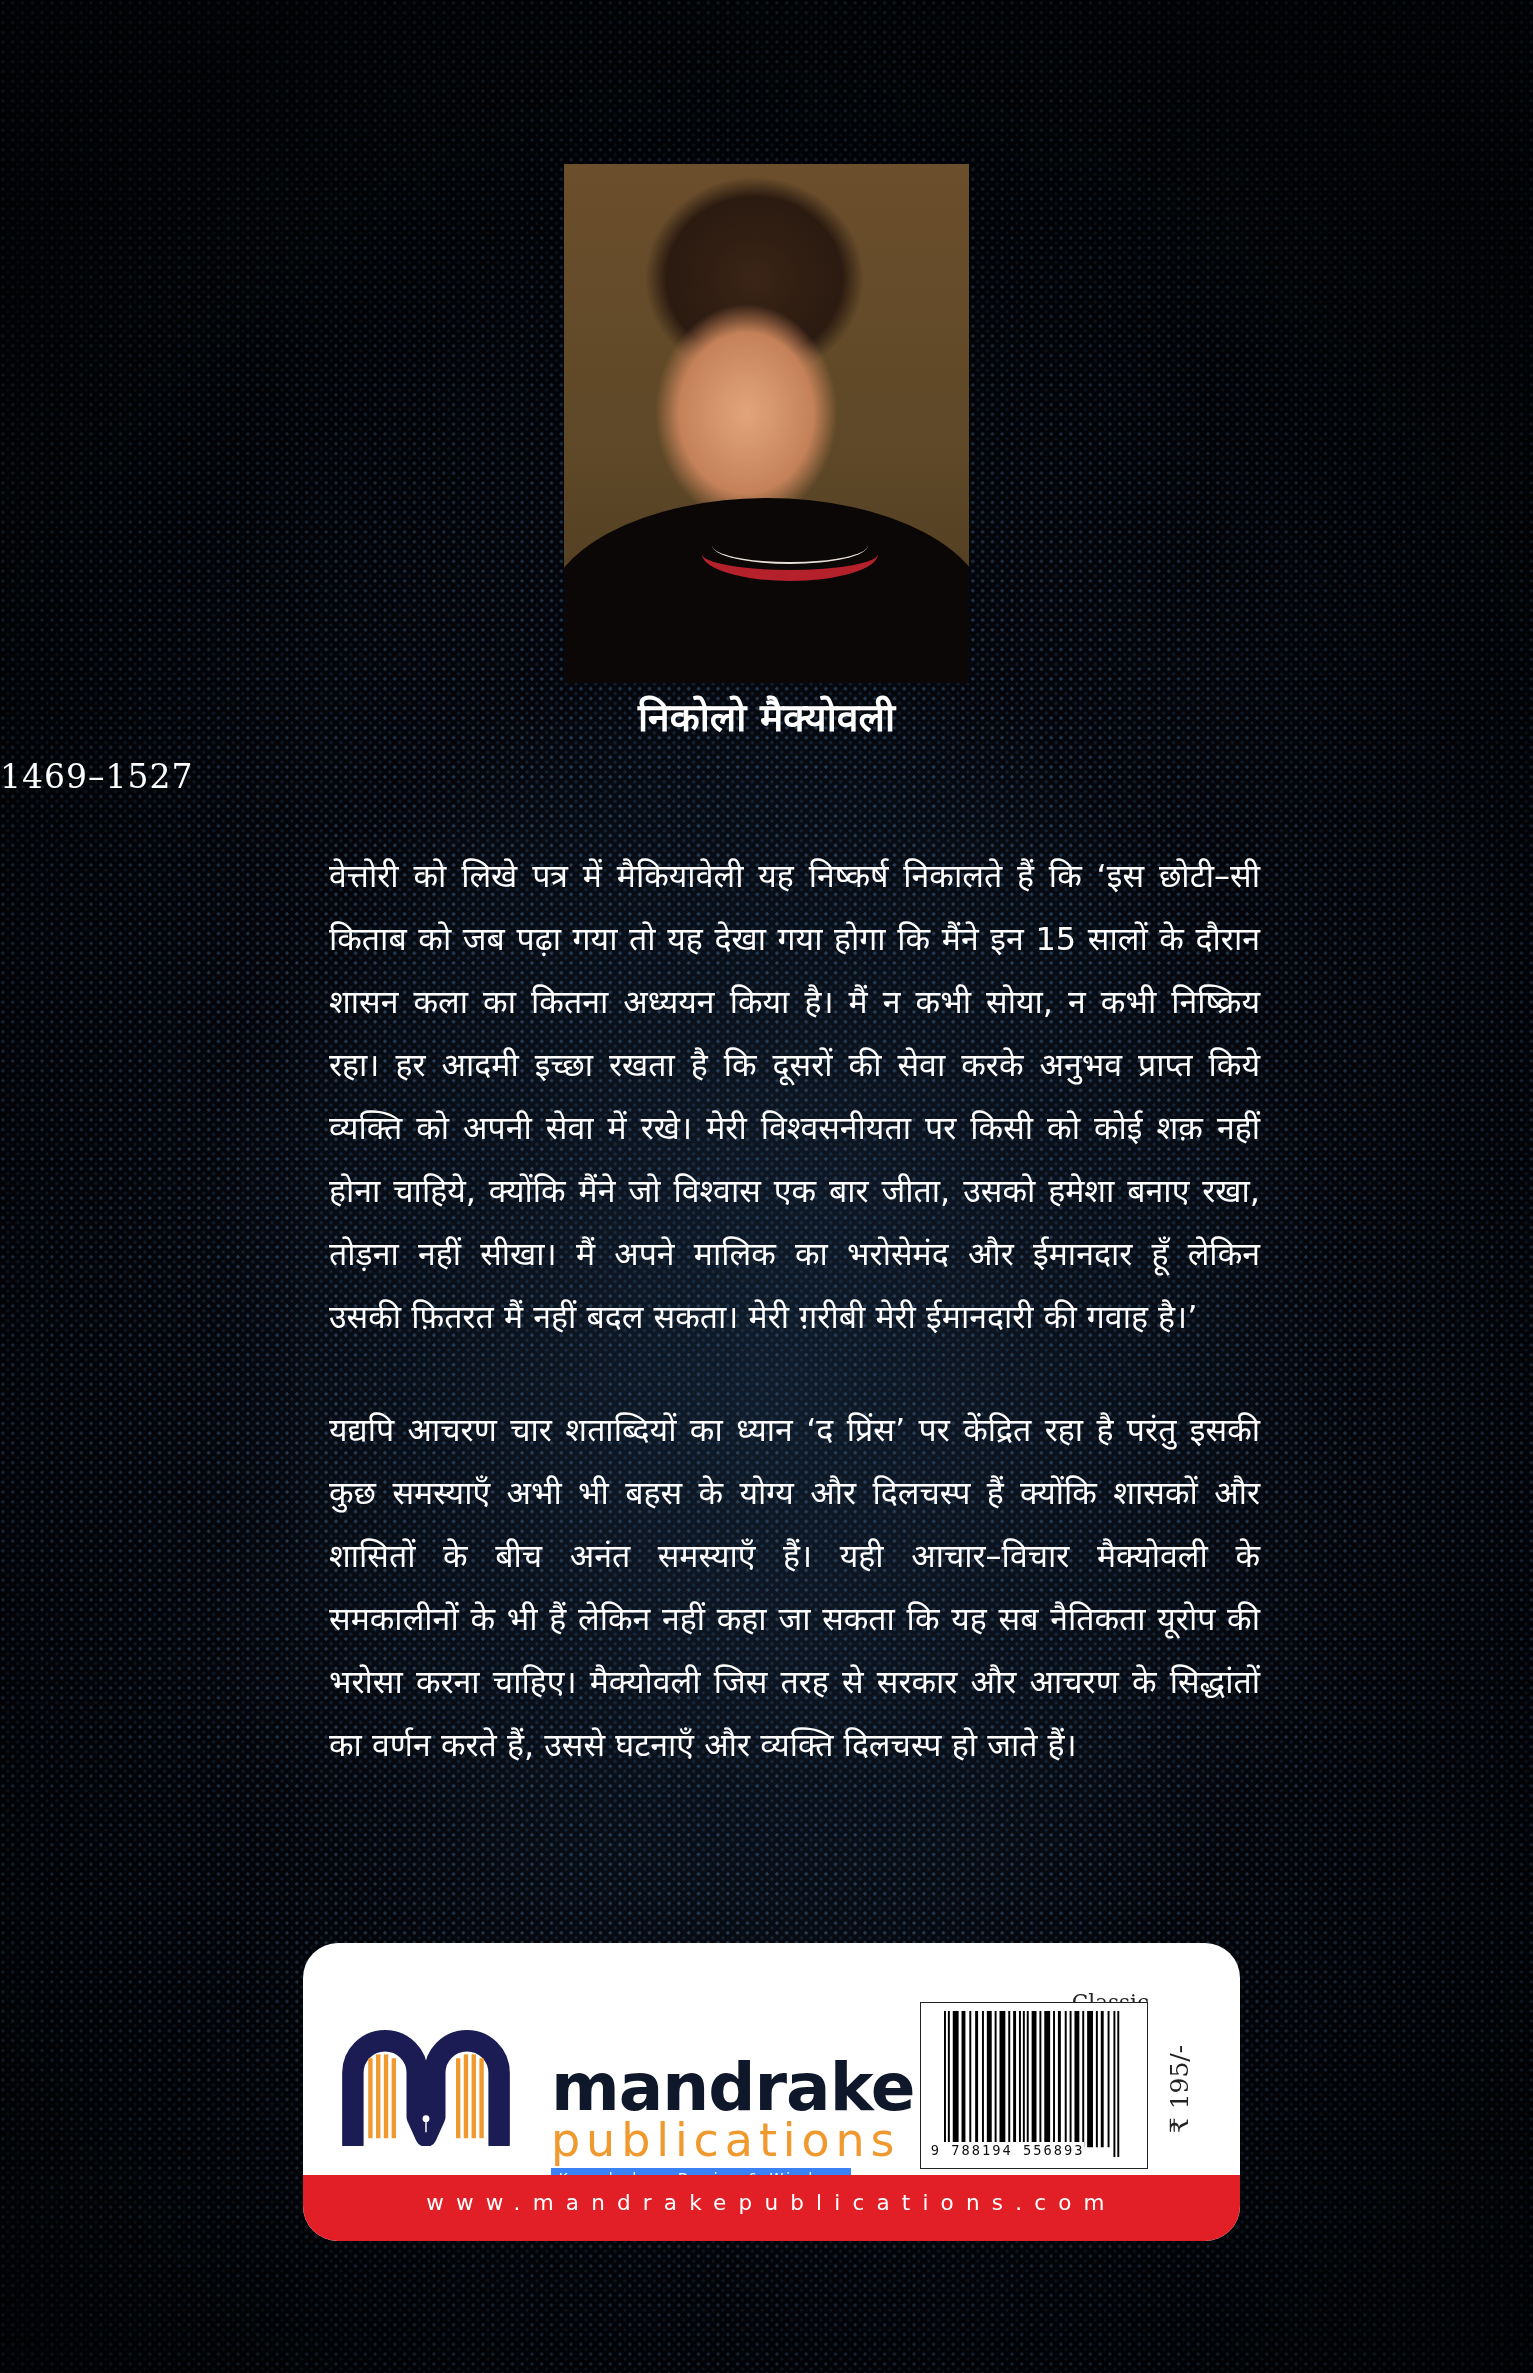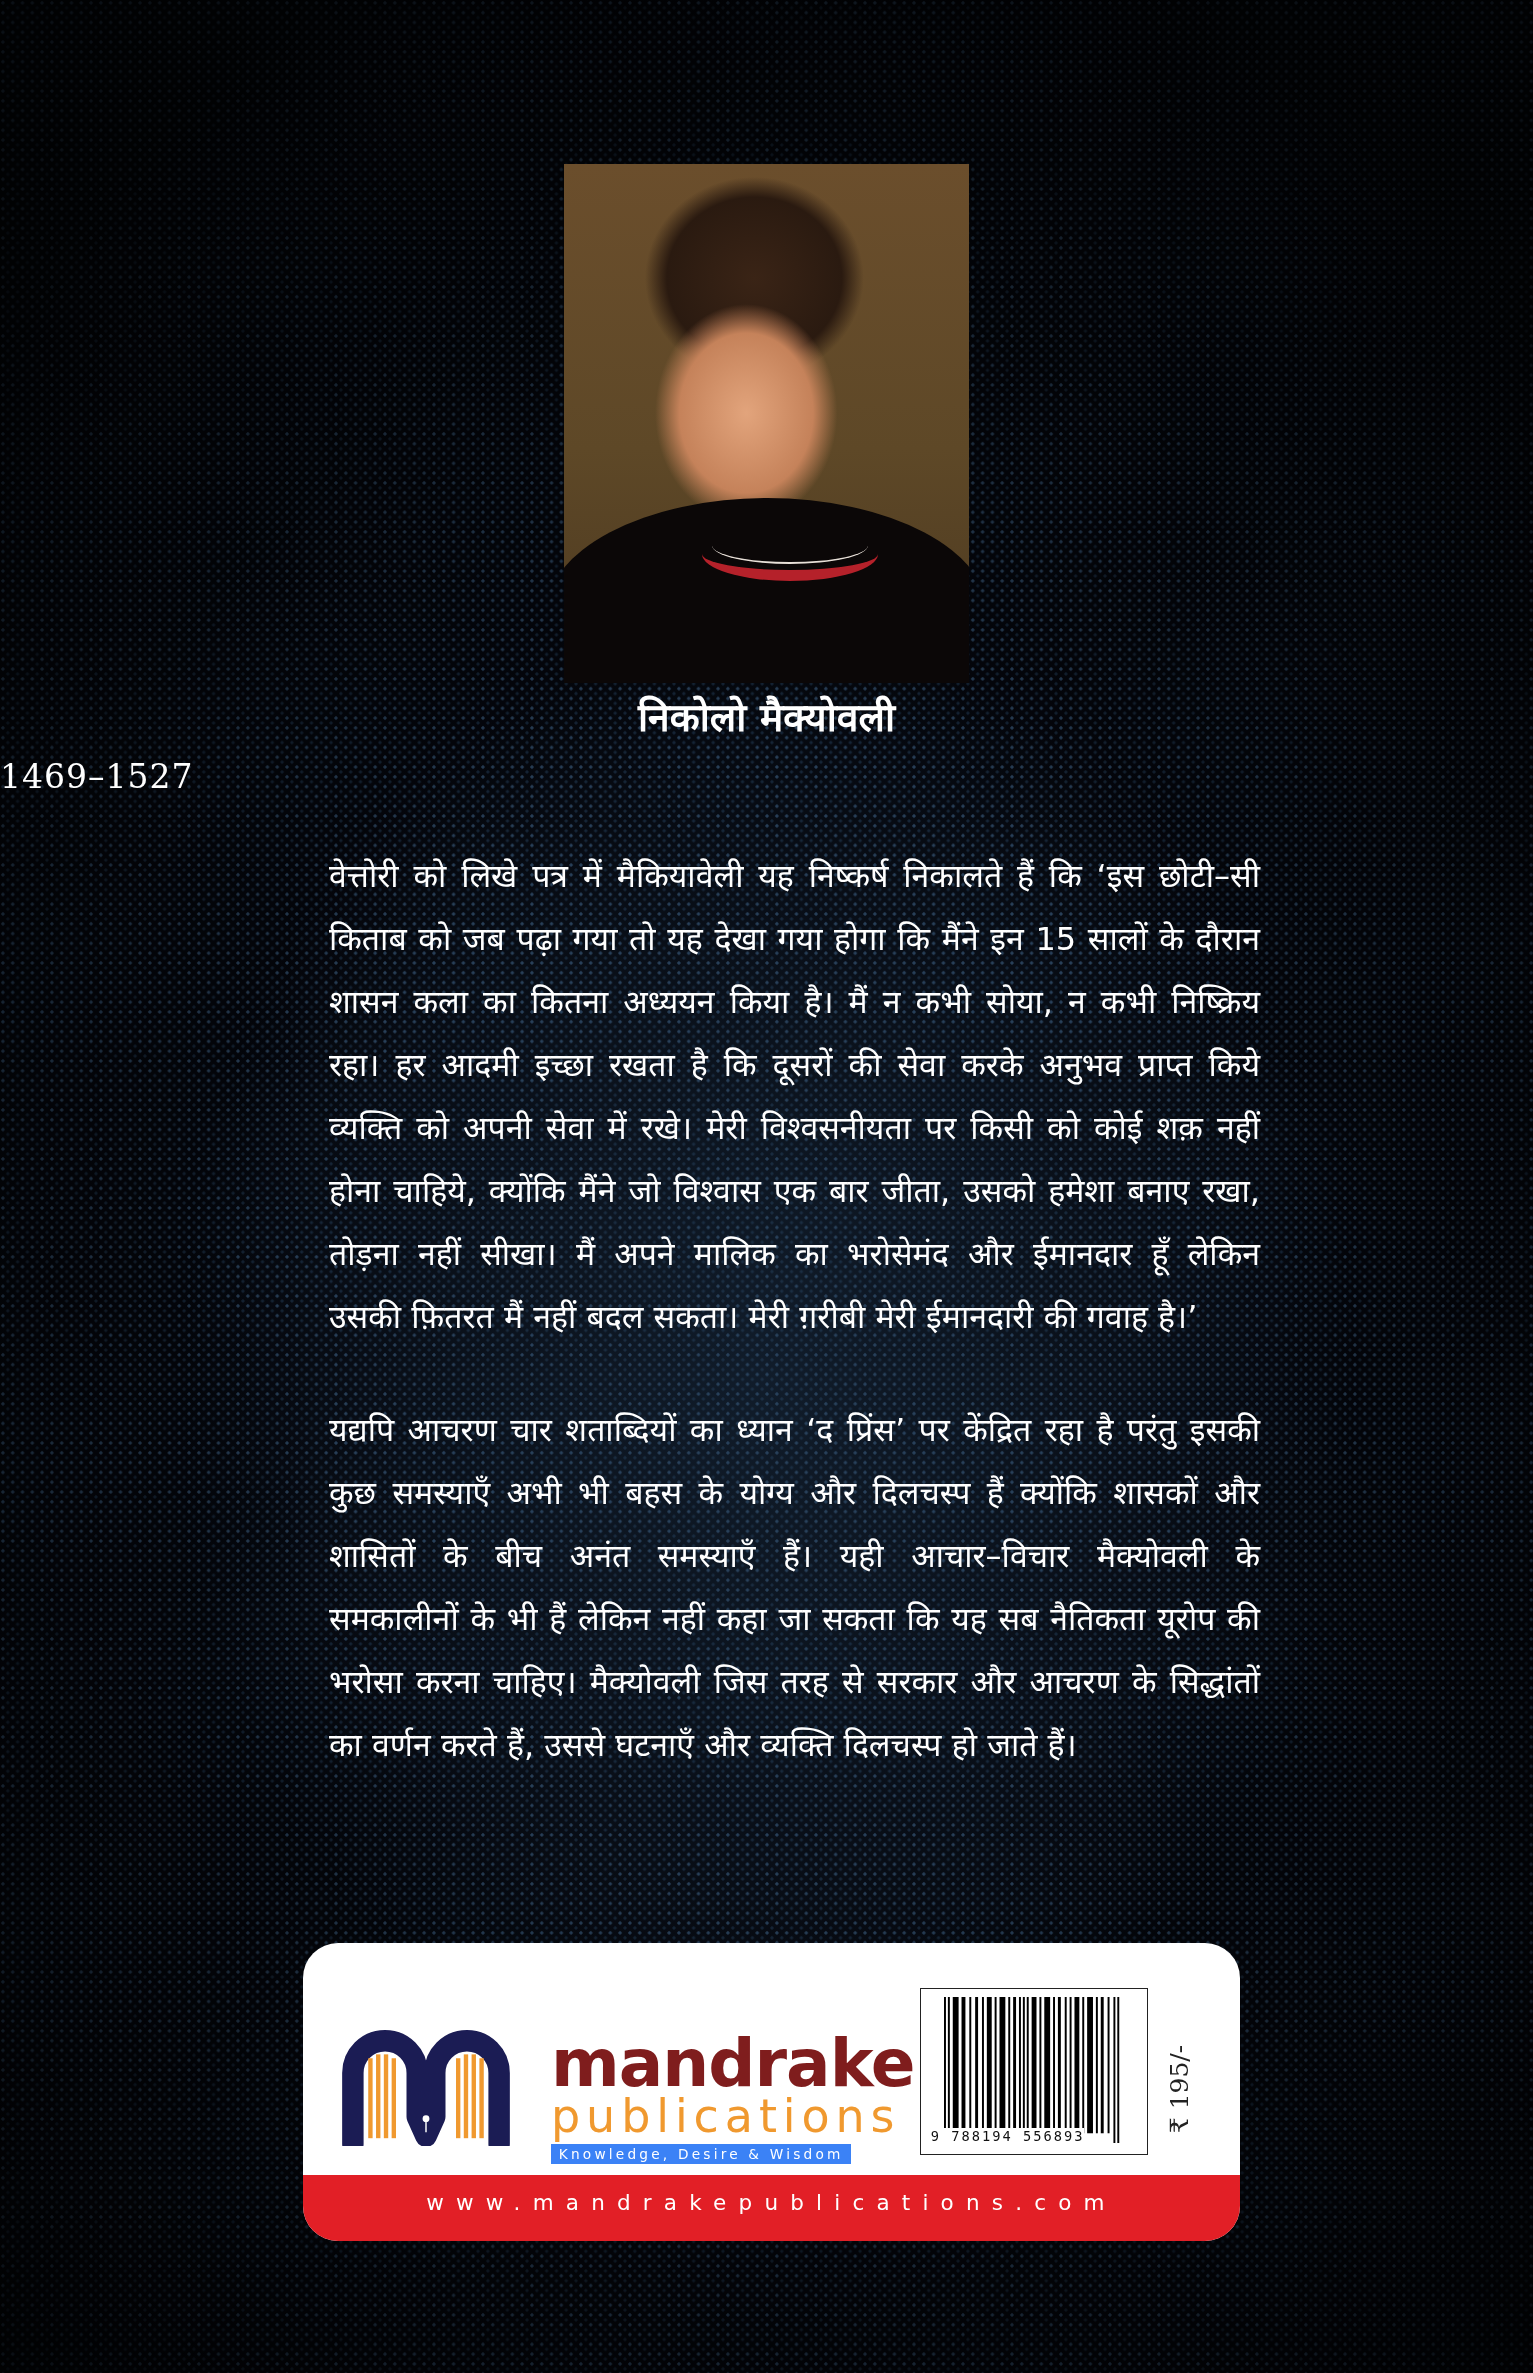--- a/index.html
+++ b/index.html
@@ -66,32 +66,32 @@
     background: #ffffff; border-radius: 35px; overflow: hidden;
   }
   .card .strip {
     position: absolute; left: 0; right: 0; bottom: 0; height: 66px;
     background: #e21f26;
     color: #fff; font-size: 21.5px; letter-spacing: 12.2px; text-align: center;
     line-height: 55px;
   }
   .logo-m { position: absolute; left: 38px; top: 86px; width: 170px; height: 117px; }
   .brand { position: absolute; left: 248px; top: 90px; }
-  .brand .name { color: #7f1d1d; font-size: 66px; font-weight: bold; line-height: 62px; letter-spacing: -1px; }
+  .brand .name { color: #0f172a; font-size: 66px; font-weight: bold; line-height: 62px; letter-spacing: -1px; margin-top: 24px; }
   .brand .sub { color: #f0992f; font-size: 46px; letter-spacing: 5.9px; line-height: 47px; margin-top: -2px; }
   .brand .tag {
     display: inline-block; background: #3b82f6; color: #fff; font-size: 13.7px;
     letter-spacing: 3.2px; padding: 2px 7.8px; margin-top: 3.9px;
   }
   .classic {
     position: absolute; left: 617px; top: 17.6px; width: 229px; text-align: right;
     font-family: "DejaVu Serif", serif; font-size: 21.5px; color: #222; margin-top: 29px;
   }
   .barcode-box {
-    position: absolute; left: 617px; top: 45px; width: 228px; height: 167px;
+    position: absolute; left: 617px; top: 59px; width: 228px; height: 167px;
     border: 1px solid #222; box-sizing: border-box; background: #fff;
   }
   .bars { position: absolute; left: 23.4px; top: 7.8px; width: 185px; height: 146px; }
   .isbn {
     position: absolute; left: 9.8px; bottom: 9.8px; font-size: 13.7px; letter-spacing: 2px;
     background: #fff; color: #111; font-family: "DejaVu Sans Mono", monospace;
   }
   .price {
     position: absolute; left: 876px; top: 146px; transform: translate(-50%,-50%) rotate(-90deg);
     font-family: "DejaVu Serif", serif; font-size: 25px; color: #222; white-space: nowrap;

